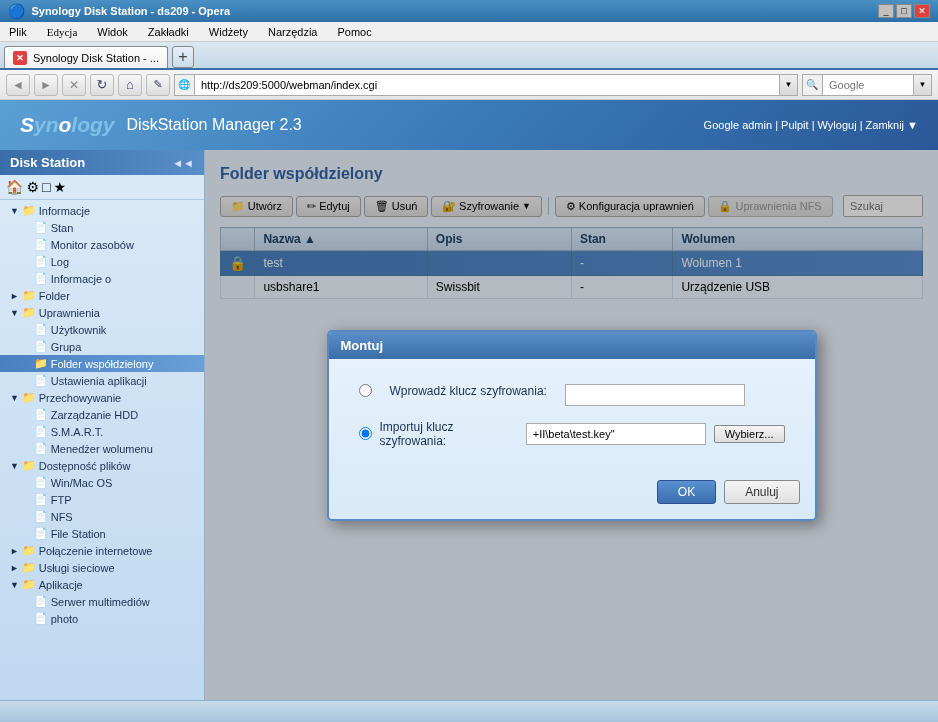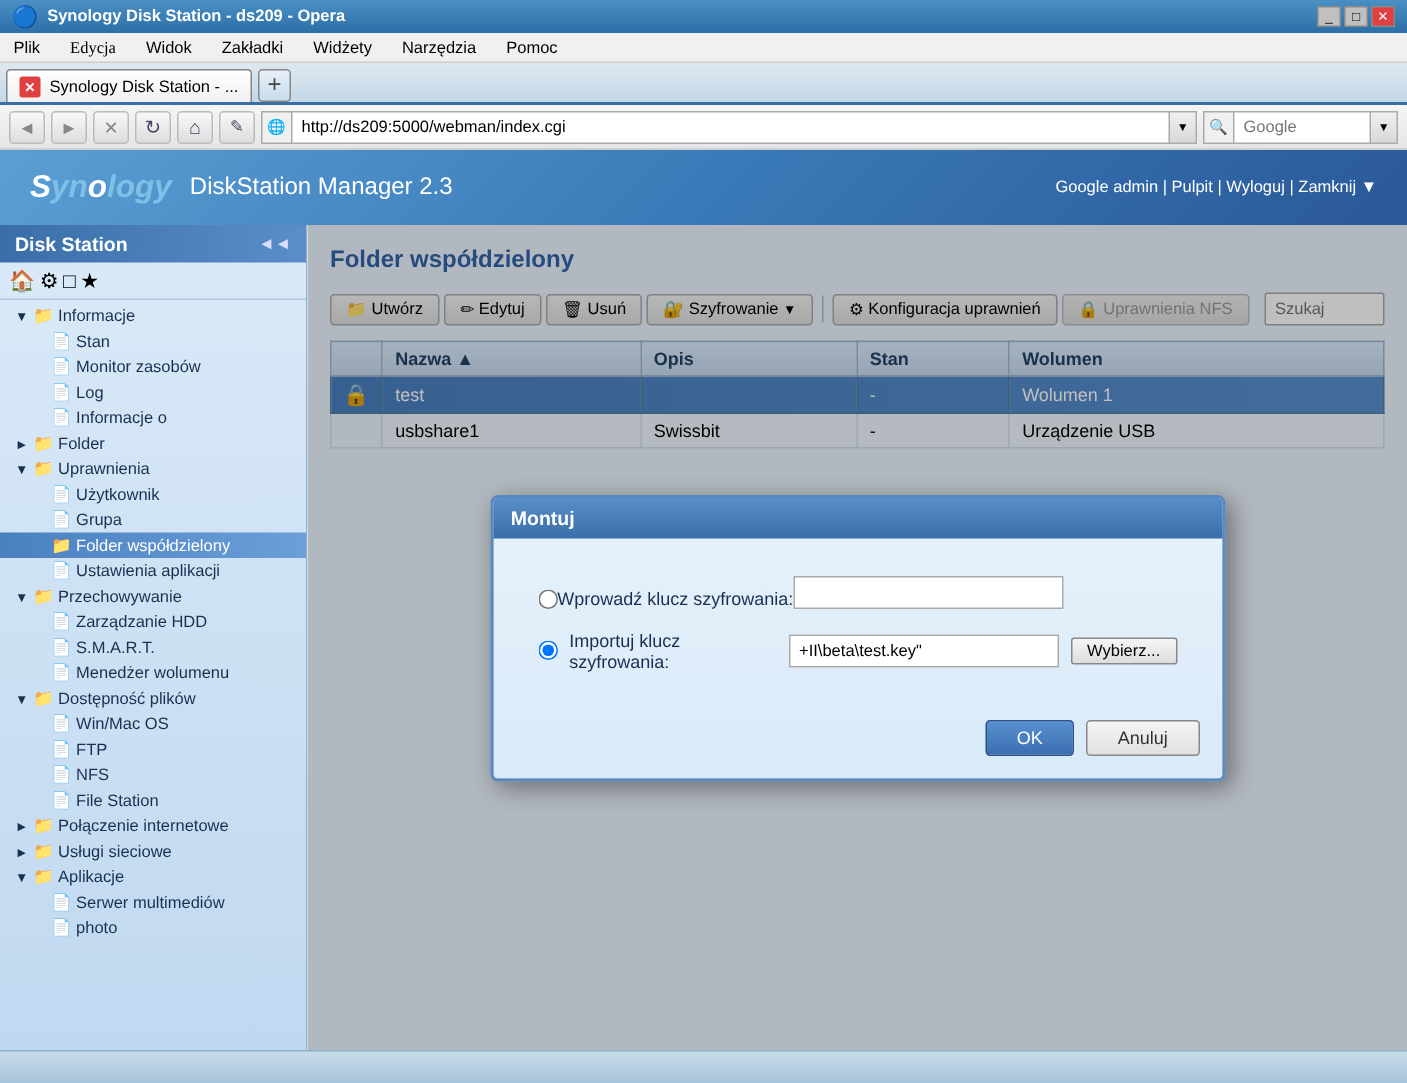--- a/index.html
+++ b/index.html
@@ -311,21 +311,21 @@
           </tbody>
         </table>
 
         <div style="position:absolute;top:0;left:0;right:0;bottom:0;background:rgba(0,0,0,0.25);display:flex;align-items:center;justify-content:center;z-index:100;">
           <div style="background:linear-gradient(to bottom,#e8f2fc,#d8eaf8);border:2px solid #5a88c0;border-radius:5px;width:490px;box-shadow:4px 4px 16px rgba(0,0,0,0.4);">
             <div style="background:linear-gradient(to bottom,#5a8ec8,#3a6ea8);color:white;padding:6px 12px;font-size:13px;font-weight:bold;border-radius:3px 3px 0 0;">
               <span>Montuj</span>
             </div>
             <div style="padding:25px 30px 10px;">
 
-              <div style="display:flex;align-items:flex-end;gap:0;margin-bottom:14px;">
+              <div style="display:flex;align-items:flex-start;gap:18px;margin-bottom:14px;">
                 <input type="radio" name="key-method" style="cursor: pointer;">
                 <label style="font-size:12px;color:#1a3050;">Wprowadź klucz szyfrowania:</label>
                 <input type="text" style="height: 22px; border: 1px solid rgb(170, 170, 170); padding: 0px 6px; font-size: 11px; width: 180px; background: white;">
               </div>
 
               <div style="display:flex;align-items:center;gap:8px;margin-bottom:14px;">
                 <input type="radio" name="key-method" checked="" style="cursor: pointer;">
                 <label style="font-size:12px;color:#1a3050;">Importuj klucz szyfrowania:</label>
                 <div style="height:22px;border:1px solid #aaa;padding:0 6px;font-size:11px;background:white;display:inline-flex;align-items:center;min-width:180px;">
                   <span>+II\beta\test.key"</span>

